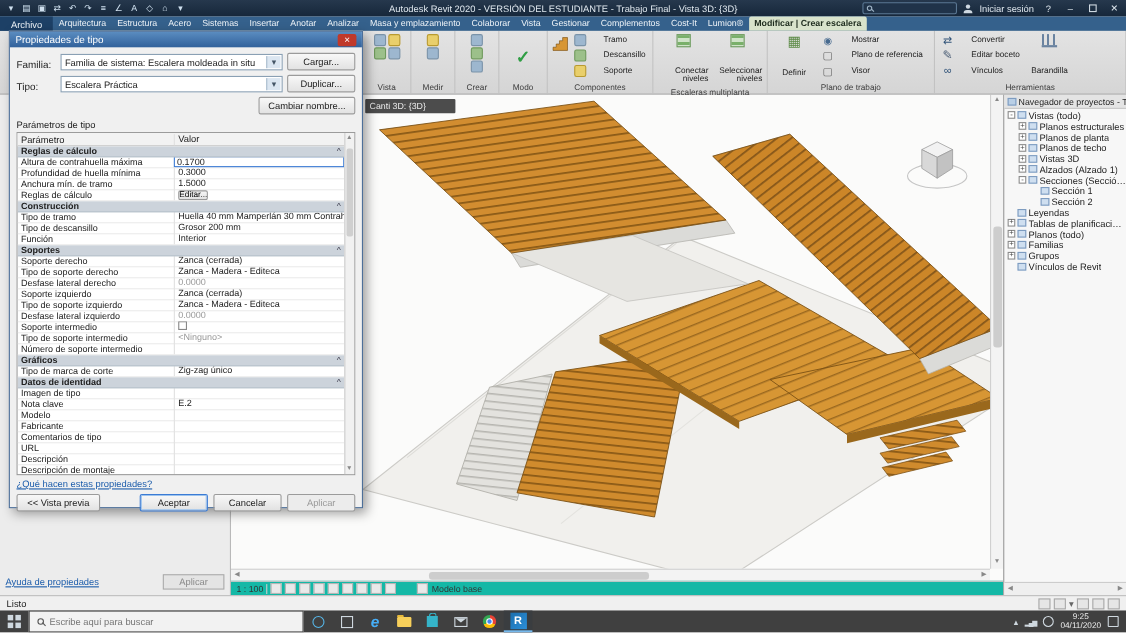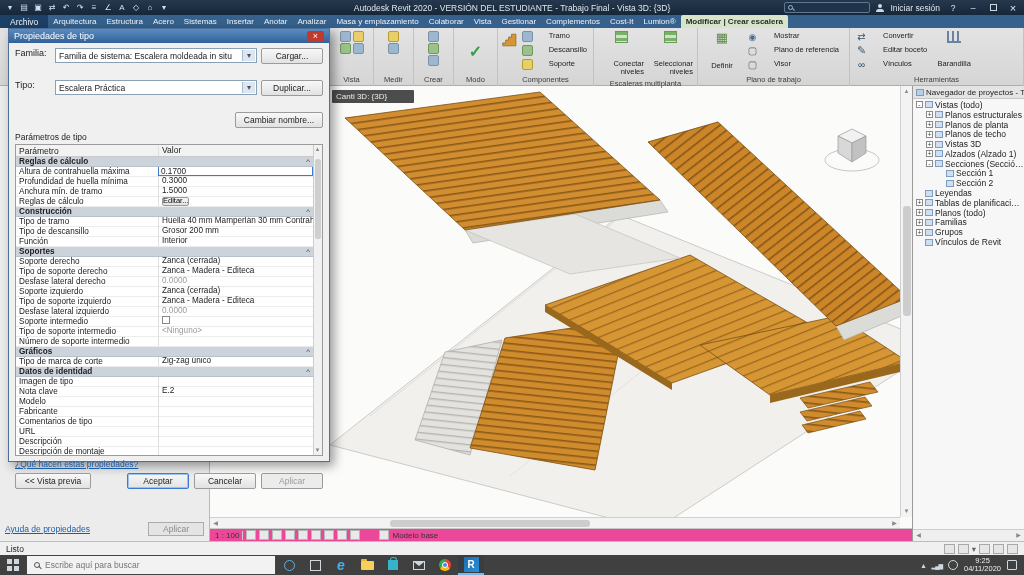--- a/index.html
+++ b/index.html
@@ -68,21 +68,21 @@
 #scene{position:absolute;left:0;top:0}
 #viewtab{position:absolute;left:122px;top:4px;width:82px;height:13px;background:#4c4c4c;color:#eee;font-size:8px;line-height:13px;padding:0 4px;white-space:nowrap;overflow:hidden;text-overflow:ellipsis;border-radius:1px}
 #viewcube{position:absolute;left:612px;top:34px}
 #vscroll{position:absolute;left:690px;top:0;width:12px;height:431px;background:#f3f3f3;border-left:1px solid #d0d0d0}
 #hscroll{position:absolute;left:0;top:431px;width:690px;height:11px;background:#f3f3f3;border-top:1px solid #d0d0d0}
 .vthumb{position:absolute;left:2px;top:120px;width:8px;height:110px;background:#cdcdcd;border-radius:3px}
 .hthumb{position:absolute;left:180px;top:2px;width:200px;height:7px;background:#cdcdcd;border-radius:3px}
 .sarr{position:absolute;font-size:6px;color:#888;width:11px;height:11px;text-align:center;line-height:11px}
 
 
-#viewbar{position:absolute;left:210px;top:528px;width:702px;height:13px;background:#ec4899;border-top:1px solid #c9c9c9;display:flex;align-items:center;gap:3px;padding:0 5px;font-size:8px;color:#333}
+#viewbar{position:absolute;left:210px;top:528px;width:702px;height:13px;background:#14b8a6;border-top:1px solid #c9c9c9;display:flex;align-items:center;gap:3px;padding:0 5px;font-size:8px;color:#333}
 .vic{width:10px;height:10px;border:1px solid #b5b5b5;background:#e9e9e9;font-size:7px;line-height:8px;text-align:center;color:#666}
 .vsep{width:1px;height:9px;background:#ccc}
 
 
 #browser{position:absolute;left:912px;top:86px;width:112px;height:455px;background:#f7f7f7;border-left:1px solid #9a9a9a;font-size:8.5px}
 .brt{height:13px;background:#e4e4e4;border-bottom:1px solid #c6c6c6;font-size:8px;padding:1px 3px;white-space:nowrap;overflow:hidden;display:flex;align-items:center;gap:2px}
 .brt .tico{background:#b9cfe6}
 .tree{position:absolute;top:14px;left:0;right:0;bottom:12px;overflow:hidden}
 .ti{display:flex;align-items:center;gap:2px;height:9.8px;white-space:nowrap;padding-left:3px}
 .ti.d1{padding-left:13px}.ti.d2{padding-left:24px}
@@ -124,21 +124,21 @@
 .net::before{content:"▂▄▆";font-size:6px;color:#cfd8df;letter-spacing:-1px}
 .clock{text-align:center;font-size:7.5px;line-height:8.5px;color:#eee}
 .notif{width:10px;height:10px;border:1px solid #cfd8df;border-radius:1px}
 
 
 #dialog{position:absolute;left:8px;top:28px;width:322px;height:434px;background:#f0f0f0;border:1px solid #4d6f99;box-shadow:4px 4px 10px rgba(0,0,0,.4);z-index:10}
 .dtitle{height:14px;background:linear-gradient(#5a8cc0,#31619b);color:#fff;display:flex;align-items:center;padding:0 5px;font-size:9px}
 .dclose{margin-left:auto;width:17px;height:11px;background:#c0392b;color:#fff;display:flex;align-items:center;justify-content:center;border-radius:2px;font-size:9px}
 .dclose::before{content:"×"}
 .dbody{padding:5px 6px 4px}
-.frow{display:flex;align-items:flex-start;margin-bottom:16px;gap:4px}
+.frow{display:flex;align-items:flex-end;margin-bottom:4px;gap:4px}
 .flab{width:36px;flex:0 0 auto}
 .combo{flex:1;height:15px;background:#fff;border:1px solid #8aa0b4;position:relative;display:flex;align-items:center;padding:0 15px 0 3px;white-space:nowrap;overflow:hidden;font-size:8.5px}
 .combo::after{content:"▾";position:absolute;right:1px;top:1px;bottom:1px;width:12px;background:#dbe6f1;border-left:1px solid #a9bccd;color:#456;font-size:8px;display:flex;align-items:center;justify-content:center}
 .dbtn{width:62px;height:16px;background:linear-gradient(#f8f8f8,#e2e2e2);border:1px solid #9b9b9b;font-size:8.5px;color:#222;border-radius:2px;flex:0 0 auto}
 .dbtn.wide{width:88px}
 .rrow{display:flex;justify-content:flex-end;margin-bottom:4px}
 .plab{margin:1px 0 2px;font-size:8.5px}
 .ptable{border:1px solid #9b9b9b;background:#fff;position:relative;height:312px}
 .thead{display:flex;height:12px;background:#f2f2f2;border-bottom:1px solid #c9c9c9;font-size:8.5px;align-items:center;margin-right:9px}
 .rows{position:absolute;top:12px;left:0;right:9px;bottom:0;overflow:hidden}

